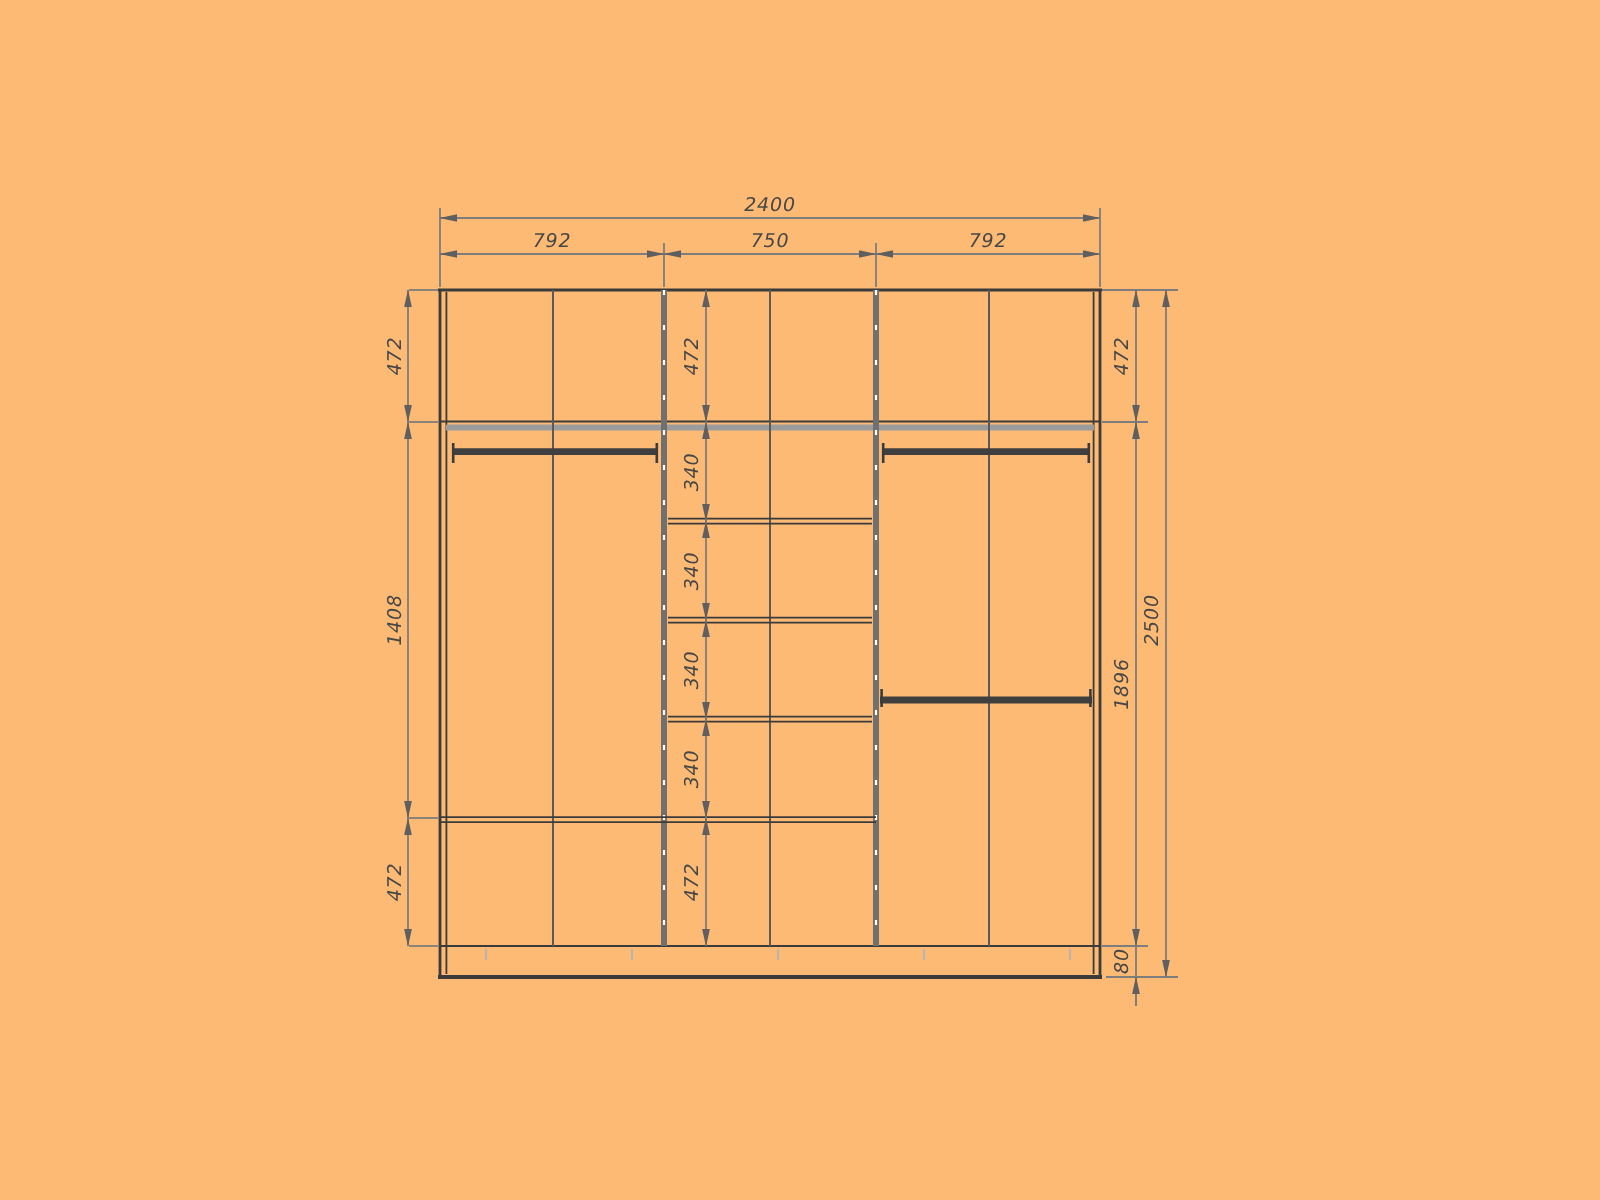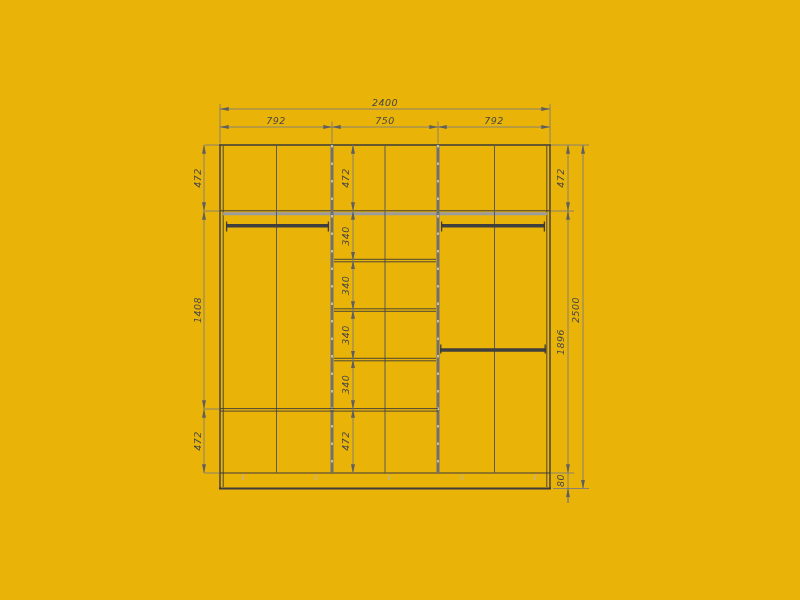--- a/index.html
+++ b/index.html
@@ -1,16 +1,16 @@
 <!DOCTYPE html>
 <html><head>
 <meta charset="utf-8">
 <style>
   html, body { margin: 0; padding: 0; background: #ffffff; }
-  .stage { width: 800px; height: 600px; position: relative; background: #eab308; overflow: hidden; }
+  .stage { width: 800px; height: 600px; position: relative; background: #fdba74; overflow: hidden; }
   svg { display: block; }
   .dim-text {
     font-family: "DejaVu Sans", sans-serif;
     font-style: italic;
     font-size: 9.5px;
     fill: #474747;
     letter-spacing: 0.4px;
   }
 </style>
 </head>

